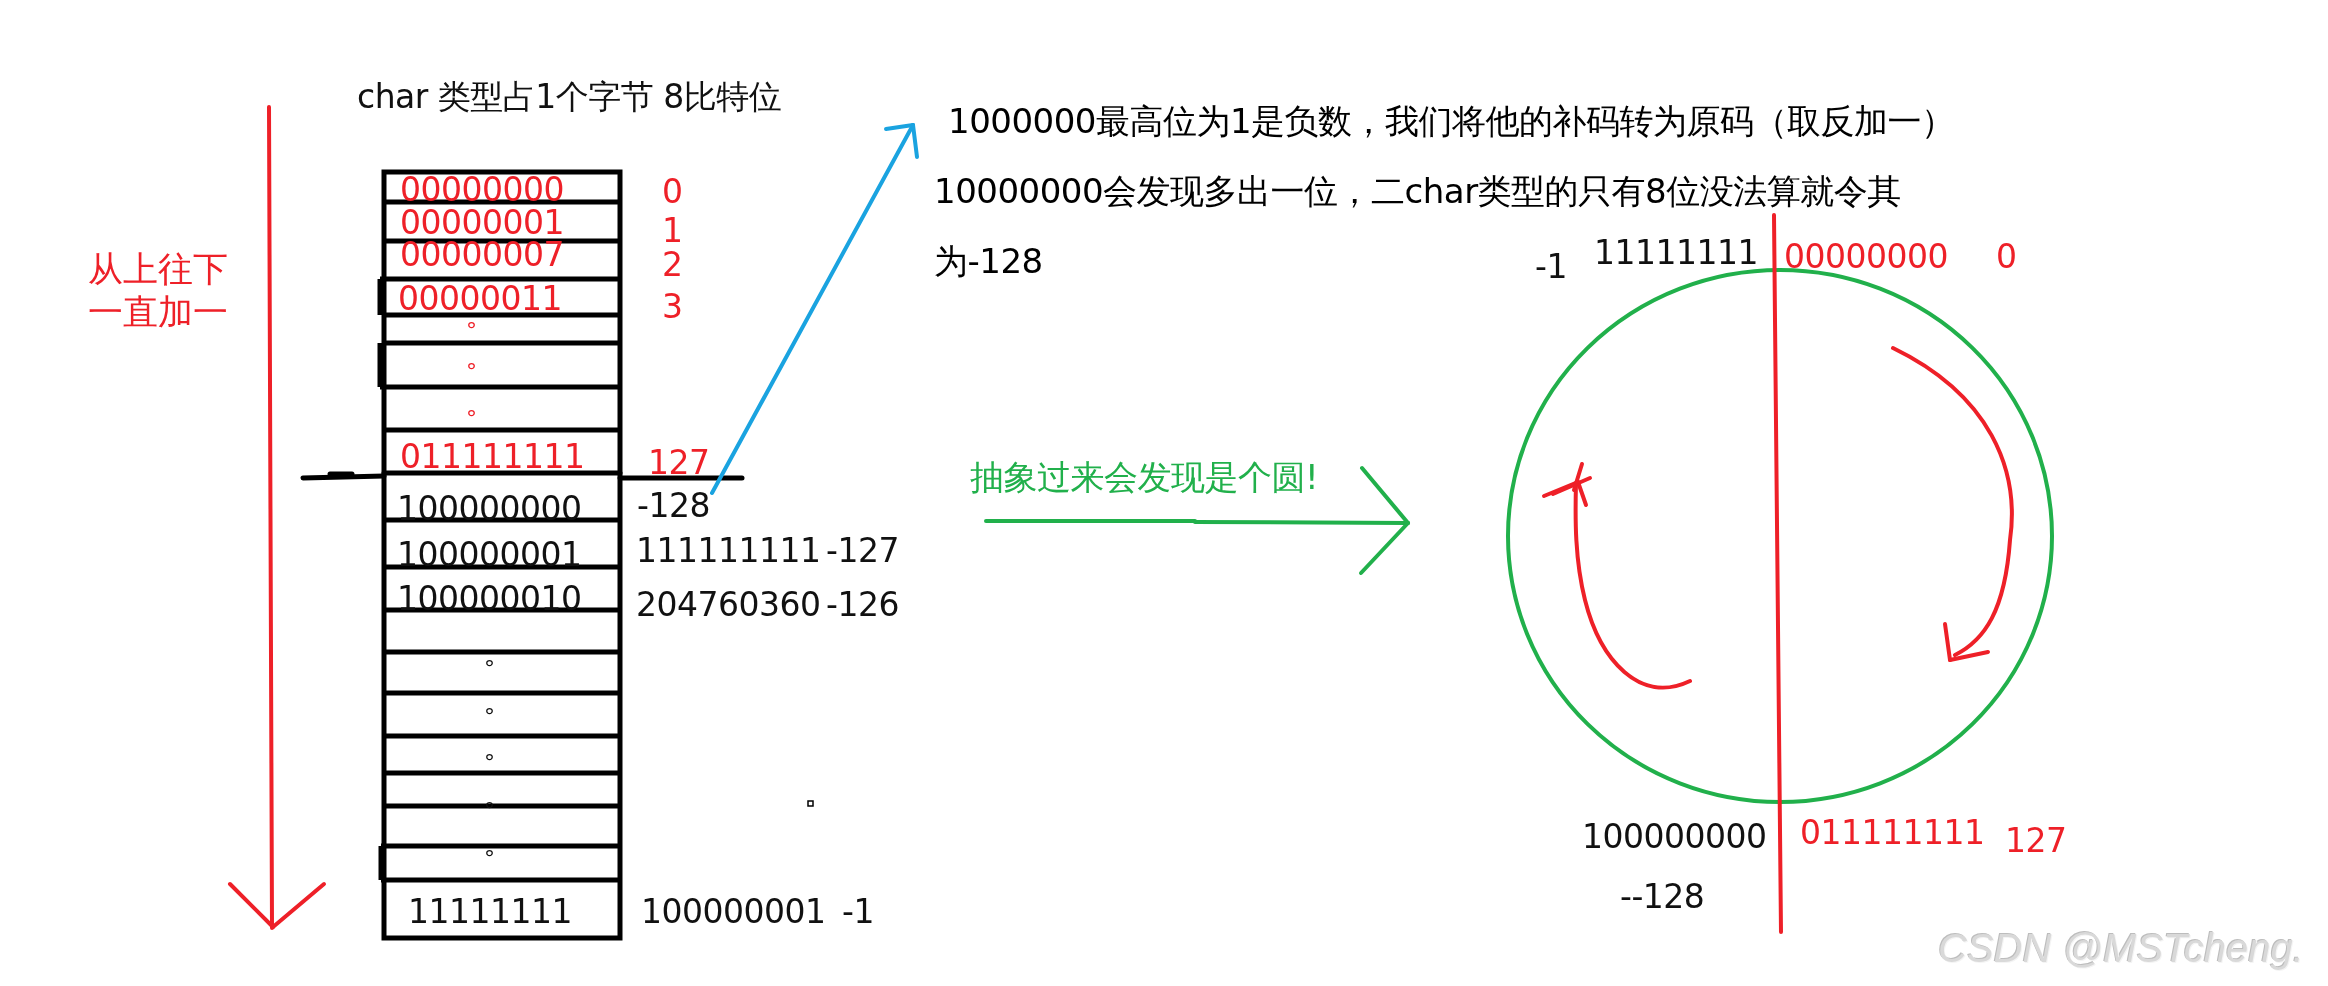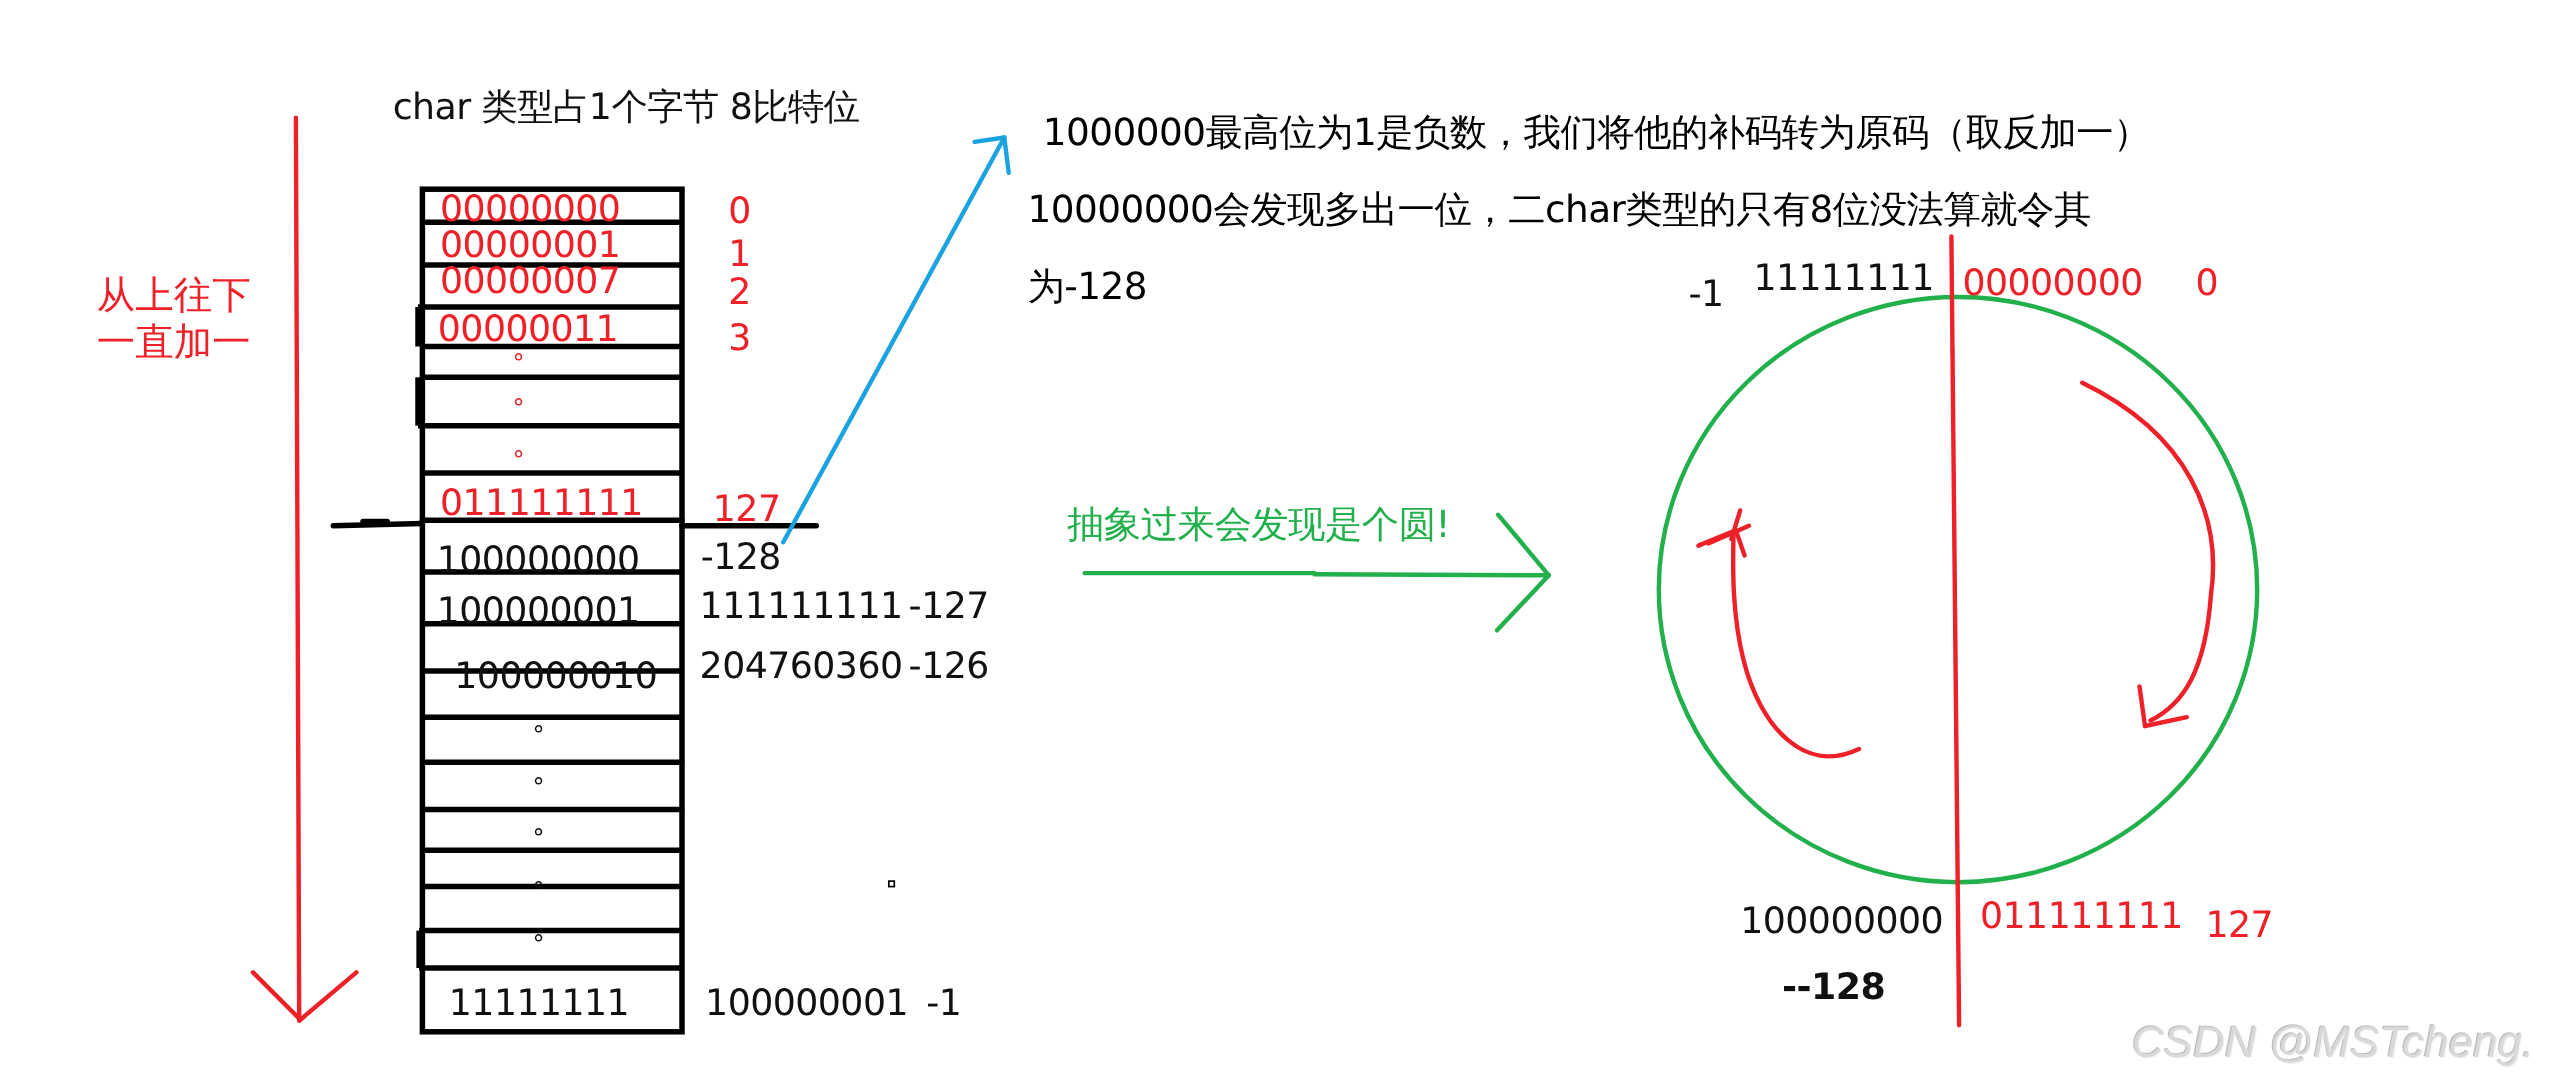--- a/index.html
+++ b/index.html
@@ -119,21 +119,21 @@
 </div>
 
 <div>
   <div class="abs bin black" style="left:397px; top:492px;">100000000</div>
   <div class="abs bin black" style="left:637px; top:489px;">-128</div>
 
   <div class="abs bin black" style="left:397px; top:538px;">100000001</div>
   <div class="abs bin black" style="left:636px; top:534px;">111111111</div>
   <div class="abs bin black" style="left:826px; top:534px;">-127</div>
 
-  <div class="abs bin black" style="left:413px; top:582px;margin-top:15px;">100000010</div>
+  <div class="abs bin black" style="left:397px; top:582px;">100000010</div>
   <div class="abs bin black" style="left:636px; top:588px;">204760360</div>
   <div class="abs bin black" style="left:826px; top:588px;">-126</div>
 
   <div class="abs dot black" style="left:484px; top:658px;">°</div>
   <div class="abs dot black" style="left:484px; top:706px;">°</div>
   <div class="abs dot black" style="left:484px; top:752px;">°</div>
   <div class="abs dot black" style="left:484px; top:800px;">°</div>
   <div class="abs dot black" style="left:484px; top:848px;">°</div>
 
   <div class="abs bin black" style="left:408px; top:895px;">11111111</div>
@@ -145,17 +145,17 @@
 <div class="abs note blue" style="left:934px; top:174px;">10000000会发现多出一位，二char类型的只有8位没法算就令其</div>
 <div class="abs note blue" style="left:934px; top:244px;">为-128</div>
 
 <div class="abs note green" style="left:970px; top:460px;">抽象过来会发现是个圆!</div>
 
 <div class="abs bin black" style="left:1535px; top:250px;">-1</div>
 <div class="abs bin black" style="left:1594px; top:236px;">11111111</div>
 <div class="abs bin red" style="left:1784px; top:240px;">00000000</div>
 <div class="abs bin red" style="left:1996px; top:240px;">0</div>
 <div class="abs bin black" style="left:1582px; top:820px;">100000000</div>
-<div class="abs bin black" style="left:1620px; top:880px;font-weight:bold;">--128</div>
+<div class="abs bin black" style="left:1620px; top:880px;">--128</div>
 <div class="abs bin red" style="left:1800px; top:816px;">011111111</div>
 <div class="abs bin red" style="left:2005px; top:824px;">127</div>
 
 <div class="abs watermark" style="left:1938px; top:928px;font-style:italic;">CSDN @MSTcheng.</div>
 
 </body></html>

